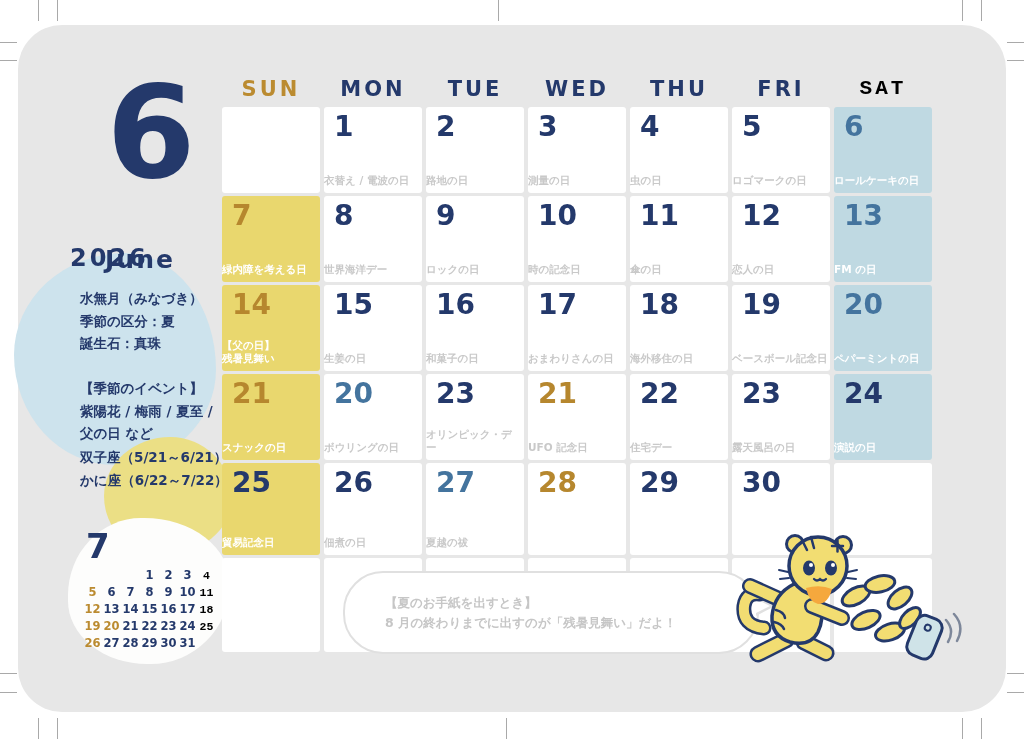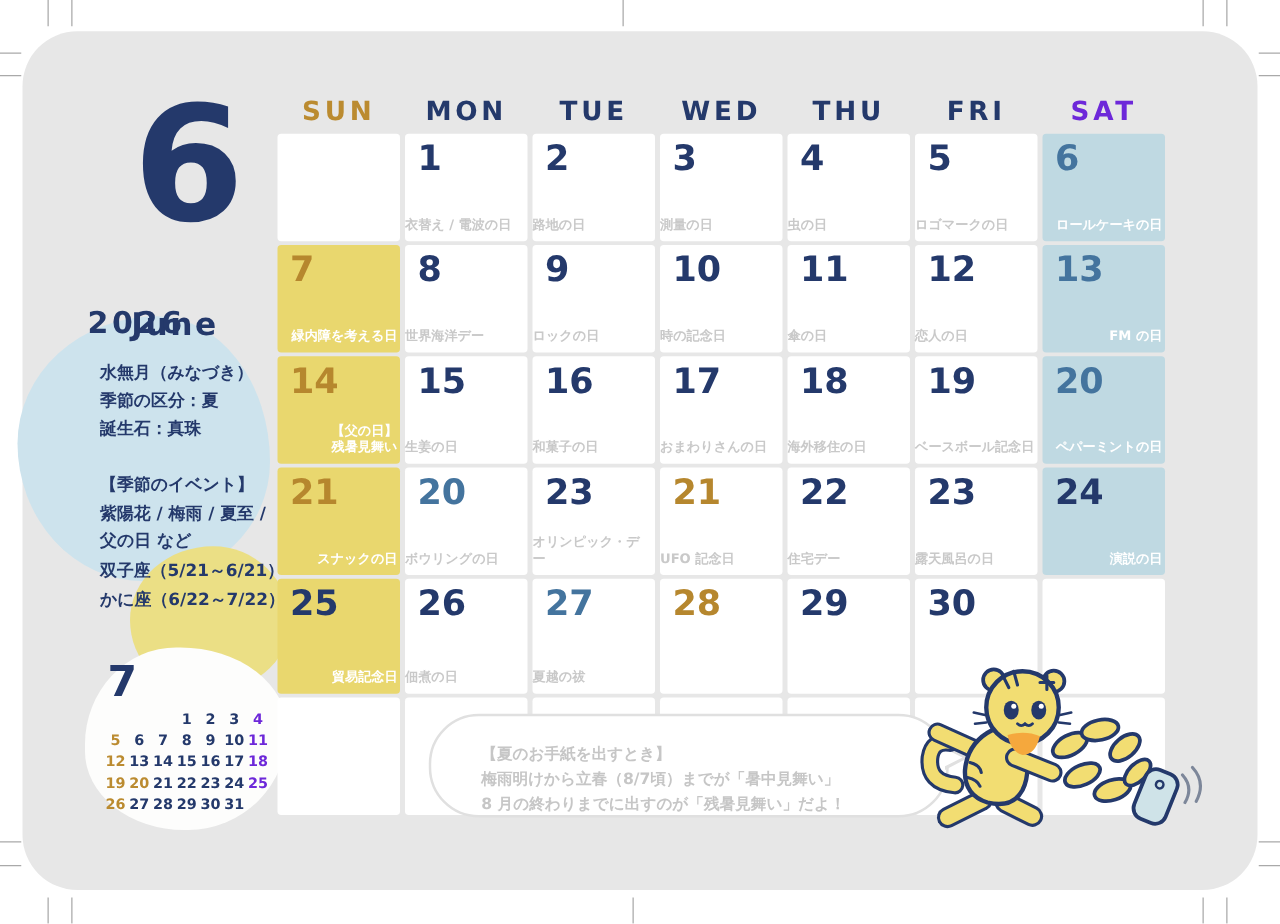--- a/index.html
+++ b/index.html
@@ -25,37 +25,37 @@
                background:#ebdf85;border-radius:52% 48% 55% 45% / 50% 52% 48% 50%;}
   .info-block{position:absolute;left:80px;top:287px;width:150px;z-index:2;}
   .info-line{font-size:13.5px;line-height:22.5px;min-height:22.5px;font-weight:700;color:#24396b;}
   .zodiac-block{position:absolute;left:80px;top:446px;width:160px;z-index:2;}
   .blob-white{position:absolute;left:68px;top:518px;width:162px;height:146px;background:#fdfdfc;
               border-radius:46% 54% 50% 50% / 54% 46% 56% 44%;}
   .mini-seven{position:absolute;left:86px;top:526px;font-size:34px;font-weight:800;color:#24396b;z-index:2;}
   .mini-grid{position:absolute;left:83px;top:569px;display:grid;z-index:2;
              grid-template-columns:repeat(7,19px);row-gap:4px;}
   .mini-cell{font-size:11.5px;font-weight:800;text-align:center;line-height:13px;}
-  .c-navy{color:#24396b;} .c-gold{color:#bb8b30;} .c-steel{color:#6d28d9;}
+  .c-navy{color:#24396b;} .c-gold{color:#bb8b30;} .c-steel{color:#000000;font-family:Liberation Mono, monospace;}
 
   
   .wd-row{position:absolute;left:222px;top:77px;display:grid;
           grid-template-columns:repeat(7,98px);column-gap:4px;}
   .wd{font-size:21px;font-weight:800;letter-spacing:3px;text-align:center;}
   .cal-grid{position:absolute;left:222px;top:107px;display:grid;
             grid-template-columns:repeat(7,98px);column-gap:4px;row-gap:3px;
             grid-template-rows:86px 86px 86px 86px 92px 94px;}
   .cell{position:relative;background:#ffffff;border-radius:3px;}
   .cell.bg-sun{background:#e9d76e;}
   .cell.bg-sat{background:#bfd9e2;}
   .num{font-size:28px;font-weight:800;padding:5px 0 0 10px;line-height:30px;}
   .n-navy{color:#24396b;} .n-gold{color:#b6872e;} .n-steel{color:#44749e;}
   .lbl{position:absolute;left:0;right:2px;bottom:6px;font-size:10.5px;line-height:13px;
        color:#c9c9c9;font-weight:700;white-space:pre-line;}
-  .bg-sun .lbl,.bg-sat .lbl{color:#ffffff;text-align:right;}
+  .bg-sun .lbl,.bg-sat .lbl{color:#ffffff;}
 
   
   .bubble{position:absolute;left:343px;top:571px;width:416px;height:83px;background:#ffffff;
           border:2px solid #e0e0e0;border-radius:40px;box-sizing:border-box;
           padding:20px 14px 0 40px;z-index:5;}
   .bubble::before{content:'';position:absolute;right:-18px;top:23px;width:0;height:0;
           border-top:10px solid transparent;border-bottom:10px solid transparent;
           border-left:19px solid #e0e0e0;}
   .bubble::after{content:'';position:absolute;right:-13px;top:25px;width:0;height:0;
           border-top:8px solid transparent;border-bottom:8px solid transparent;
@@ -294,21 +294,20 @@
       <div class="cell bg-plain"></div>
       <div class="cell bg-plain"></div>
       <div class="cell bg-plain"></div>
       <div class="cell bg-plain"></div>
       <div class="cell bg-plain"></div>
       <div class="cell bg-plain"></div>
     </div>
 
   <div class="bubble">
       <div class="bubble-line">【夏のお手紙を出すとき】</div>
-      <div class="bubble-line">梅雨明けから立春（8/7頃）までが「暑中見舞い」</div>
       <div class="bubble-line">8 月の終わりまでに出すのが「残暑見舞い」だよ！</div>
     </div>
 
   <div class="tiger-wrap">
     <svg viewBox="0 0 250 138" width="250" height="138">
 
       <path d="M52,98 Q30,96 32,76 Q34,62 48,64" fill="none" stroke="#24396b" stroke-width="15" stroke-linecap="round"></path>
       <path d="M52,98 Q30,96 32,76 Q34,62 48,64" fill="none" stroke="#f2dd72" stroke-width="10" stroke-linecap="round"></path>
 
       <line x1="74" y1="110" x2="46" y2="124" stroke="#24396b" stroke-width="17" stroke-linecap="round"></line>

